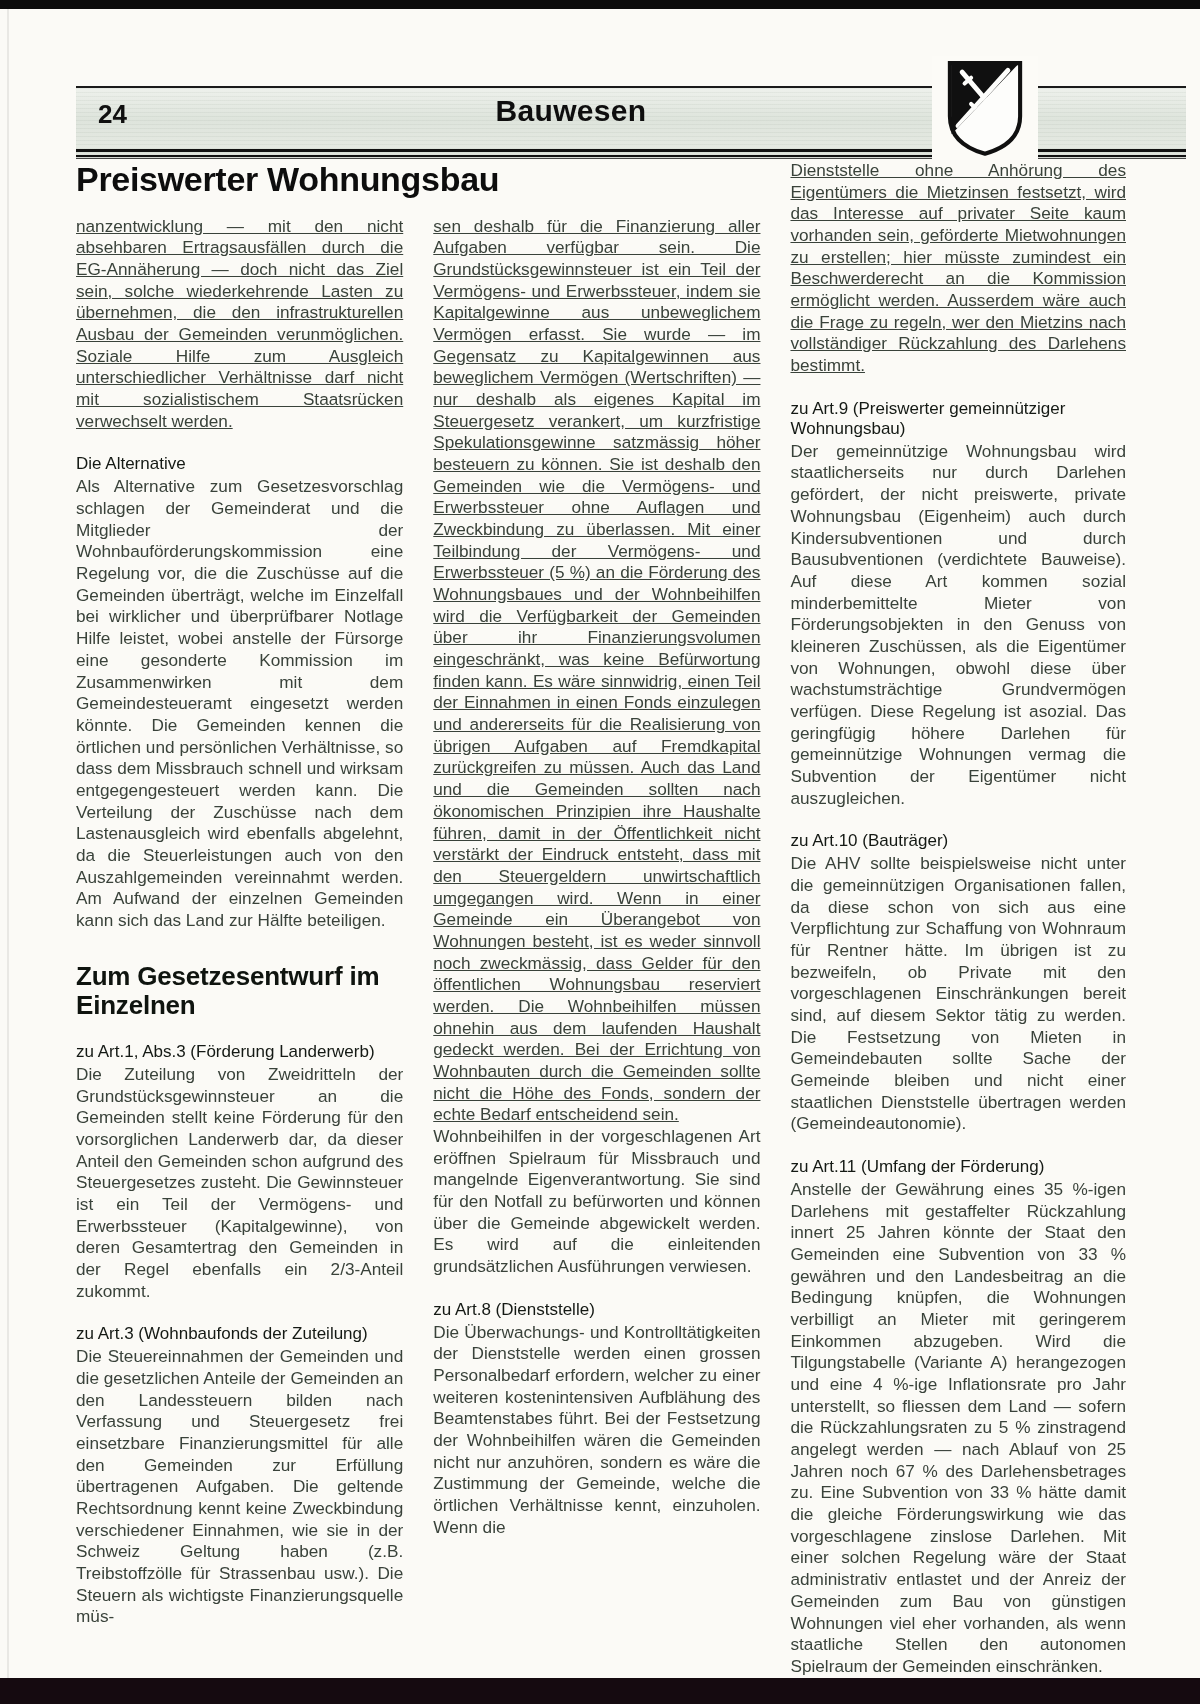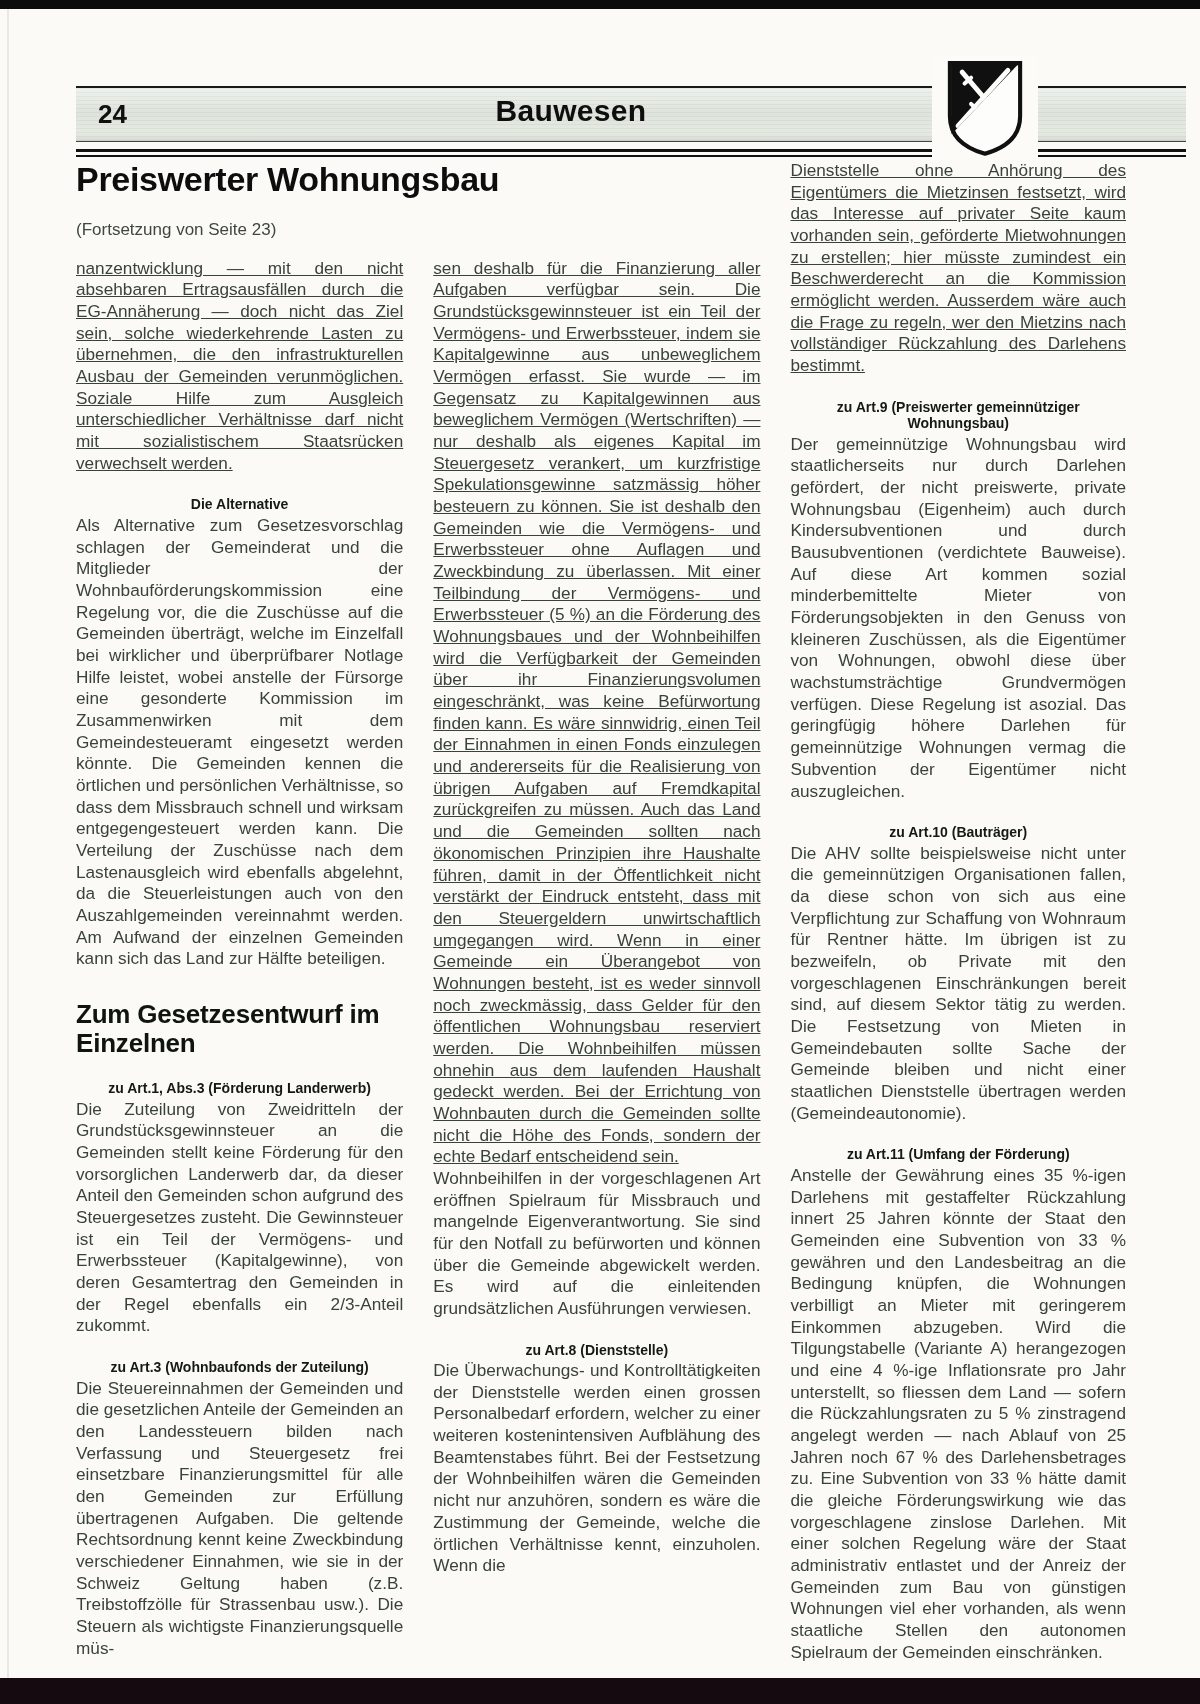--- a/index.html
+++ b/index.html
@@ -6,21 +6,21 @@
   .page {
     position:relative; width:1200px; height:1704px; margin:0 auto;
     background:#fbfaf6; overflow:hidden;
     font-family:"Liberation Sans", sans-serif;
     -webkit-hyphens:auto; hyphens:auto;
   }
   .bar-top { position:absolute; top:0; left:0; width:100%; height:9px; background:#0c0c0c; }
   .bar-bottom { position:absolute; bottom:0; left:0; width:100%; height:26px; background:#150a10; }
   .scan-edge { position:absolute; left:7px; top:9px; bottom:26px; width:2px; background:rgba(0,0,0,0.07); }
 
-  .masthead { position:absolute; left:76px; right:14px; top:86px; height:56px; }
+  .masthead { position:absolute; left:76px; right:14px; top:86px; height:73px; }
   .band {
     position:absolute; left:0; right:0; top:0; bottom:0;
     background:
       repeating-linear-gradient(180deg, rgba(70,90,70,0.06) 0 1px, rgba(0,0,0,0) 1px 4px),
       linear-gradient(180deg,#eef1ec 0%, #dee4dc 45%, #e7ebe4 100%);
     border-top:2px solid #1a1a1a;
     border-bottom:1px solid #444;
     box-shadow: inset 0 -7px 9px -7px rgba(0,0,0,0.18);
   }
   .page-number {
@@ -51,22 +51,22 @@
     margin:4px 0 8px 0; font-size:34px; line-height:1.05; font-weight:bold;
     color:#0d0d0d; letter-spacing:-0.3px;
   }
   .note { margin:22px 0 0 0; font-size:17px; color:#3f473f; }
 
   .body-p {
     margin:0; font-size:17.2px; line-height:1.26; text-align:justify;
     color:#39423a;
   }
   .subhead {
-    margin:22px 0 2px 0; font-size:14px; line-height:1.18; font-weight:bold;
-    color:#141914; text-align:center;
+    margin:22px 0 2px 0; font-size:17px; line-height:1.18; font-weight:normal;
+    color:#141914; text-align:left;
   }
   .bighead {
     margin:30px 0 10px 0; font-size:26px; line-height:1.12; font-weight:bold;
     color:#0f140f; letter-spacing:-0.2px;
   }
   .first { margin-top:0;text-decoration:underline; }
 </style>
 </head>
 <body>
 
@@ -96,21 +96,20 @@
         <line x1="22" y1="16" x2="63" y2="64" stroke="#fdfdfb" stroke-width="6" stroke-linecap="round"></line>
         <circle cx="58" cy="60" r="9" fill="none" stroke="#fdfdfb" stroke-width="5"></circle>
         <line x1="25" y1="30" x2="33" y2="23" stroke="#fdfdfb" stroke-width="5" stroke-linecap="round"></line>
       </g>
     </svg>
   </div>
 
   <div class="content">
     <div class="left23">
       <h1 class="title">Preiswerter Wohnungsbau</h1>
-      <p class="note">(Fortsetzung von Seite 23)</p>
 
       <div class="twocols">
         <div class="col">
           <p class="body-p first">nanzentwicklung — mit den nicht absehbaren Ertragsausfällen durch die EG-Annäherung — doch nicht das Ziel sein, solche wiederkehrende Lasten zu übernehmen, die den infrastrukturellen Ausbau der Gemeinden verunmöglichen. Soziale Hilfe zum Ausgleich unterschiedlicher Verhältnisse darf nicht mit sozialistischem Staatsrücken verwechselt werden.</p>
           <h3 class="subhead">Die Alternative</h3>
           <p class="body-p">Als Alternative zum Gesetzesvorschlag schlagen der Gemeinderat und die Mitglieder der Wohnbauförderungskommission eine Regelung vor, die die Zuschüsse auf die Gemeinden überträgt, welche im Einzelfall bei wirklicher und überprüfbarer Notlage Hilfe leistet, wobei anstelle der Fürsorge eine gesonderte Kommission im Zusammenwirken mit dem Gemeindesteueramt eingesetzt werden könnte. Die Gemeinden kennen die örtlichen und persönlichen Verhältnisse, so dass dem Missbrauch schnell und wirksam entgegengesteuert werden kann. Die Verteilung der Zuschüsse nach dem Lastenausgleich wird ebenfalls abgelehnt, da die Steuerleistungen auch von den Auszahlgemeinden vereinnahmt werden. Am Aufwand der einzelnen Gemeinden kann sich das Land zur Hälfte beteiligen.</p>
           <h2 class="bighead">Zum Gesetzesentwurf im Einzelnen</h2>
           <h3 class="subhead">zu Art.1, Abs.3 (Förderung Landerwerb)</h3>
           <p class="body-p">Die Zuteilung von Zweidritteln der Grundstücksgewinnsteuer an die Gemeinden stellt keine Förderung für den vorsorglichen Landerwerb dar, da dieser Anteil den Gemeinden schon aufgrund des Steuergesetzes zusteht. Die Gewinnsteuer ist ein Teil der Vermögens- und Erwerbssteuer (Kapitalgewinne), von deren Gesamtertrag den Gemeinden in der Regel ebenfalls ein 2/3-Anteil zukommt.</p>
           <h3 class="subhead">zu Art.3 (Wohnbaufonds der Zuteilung)</h3>

